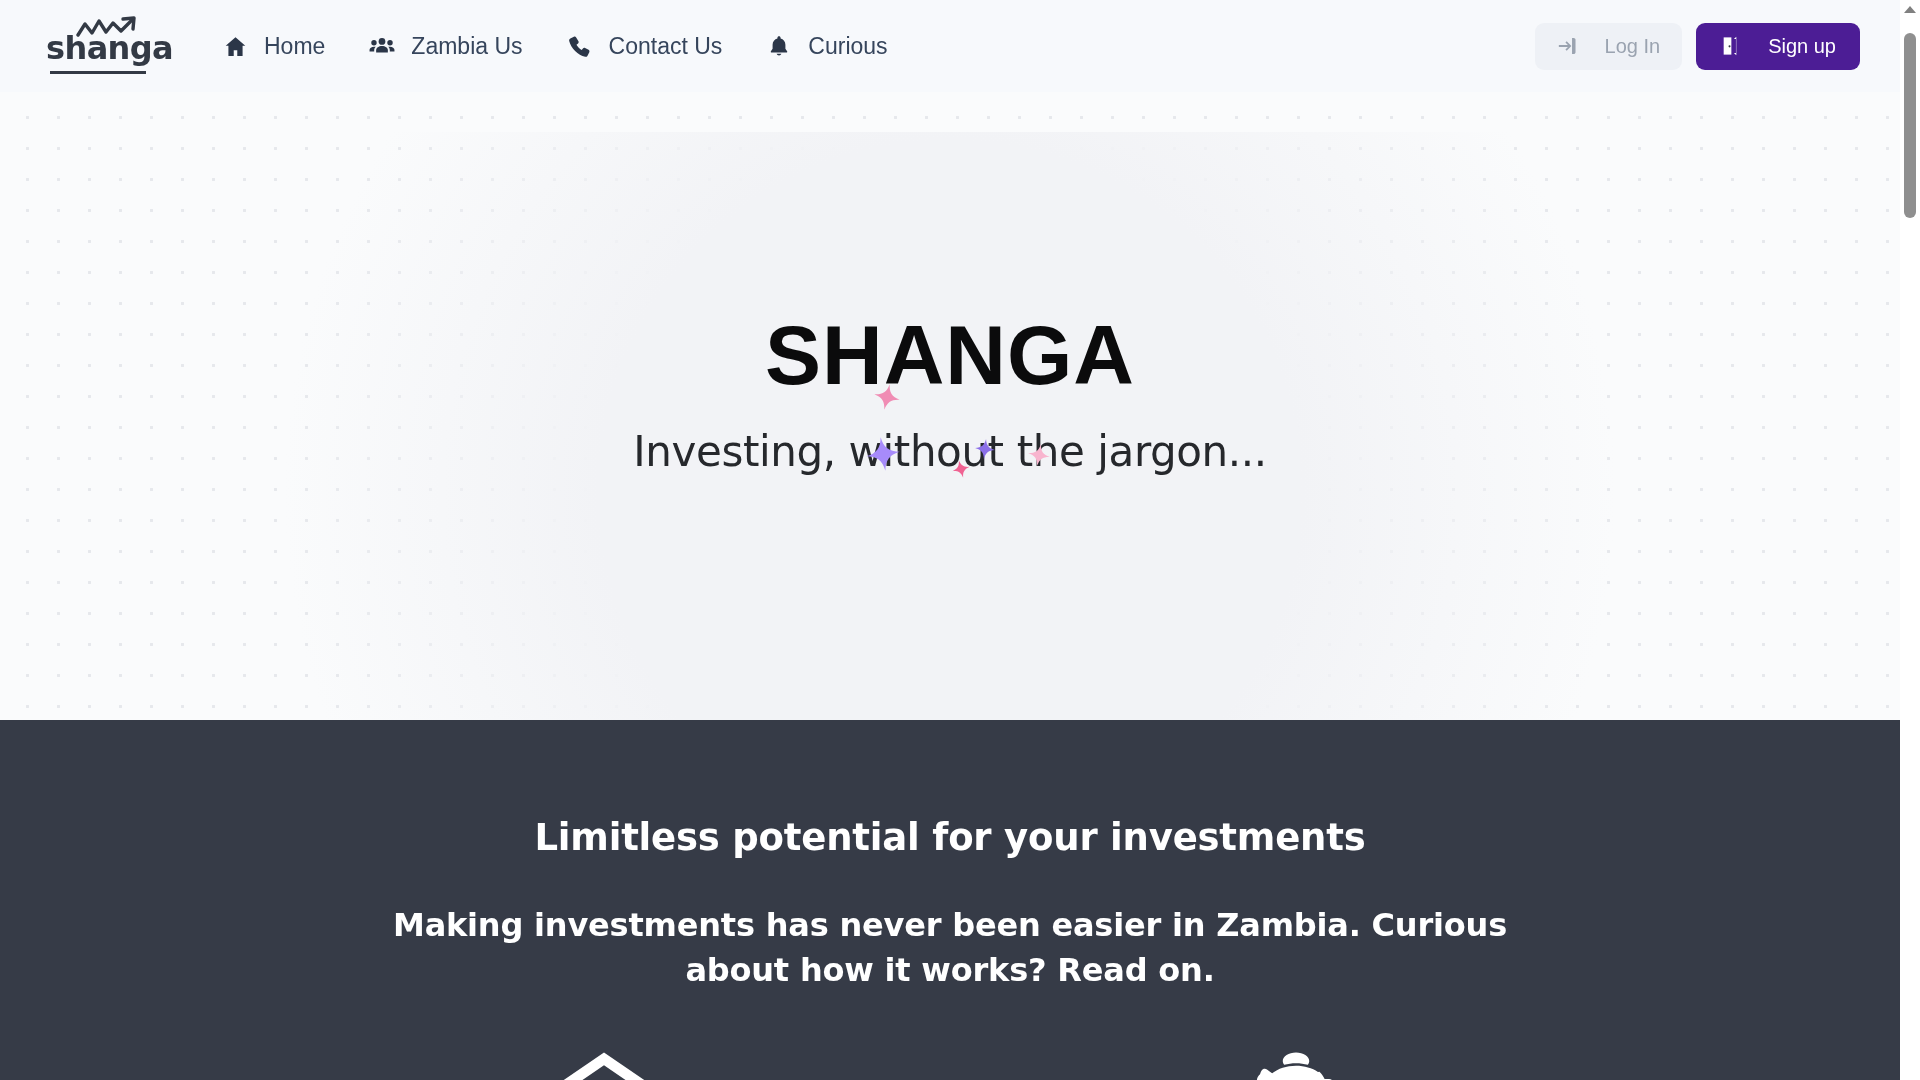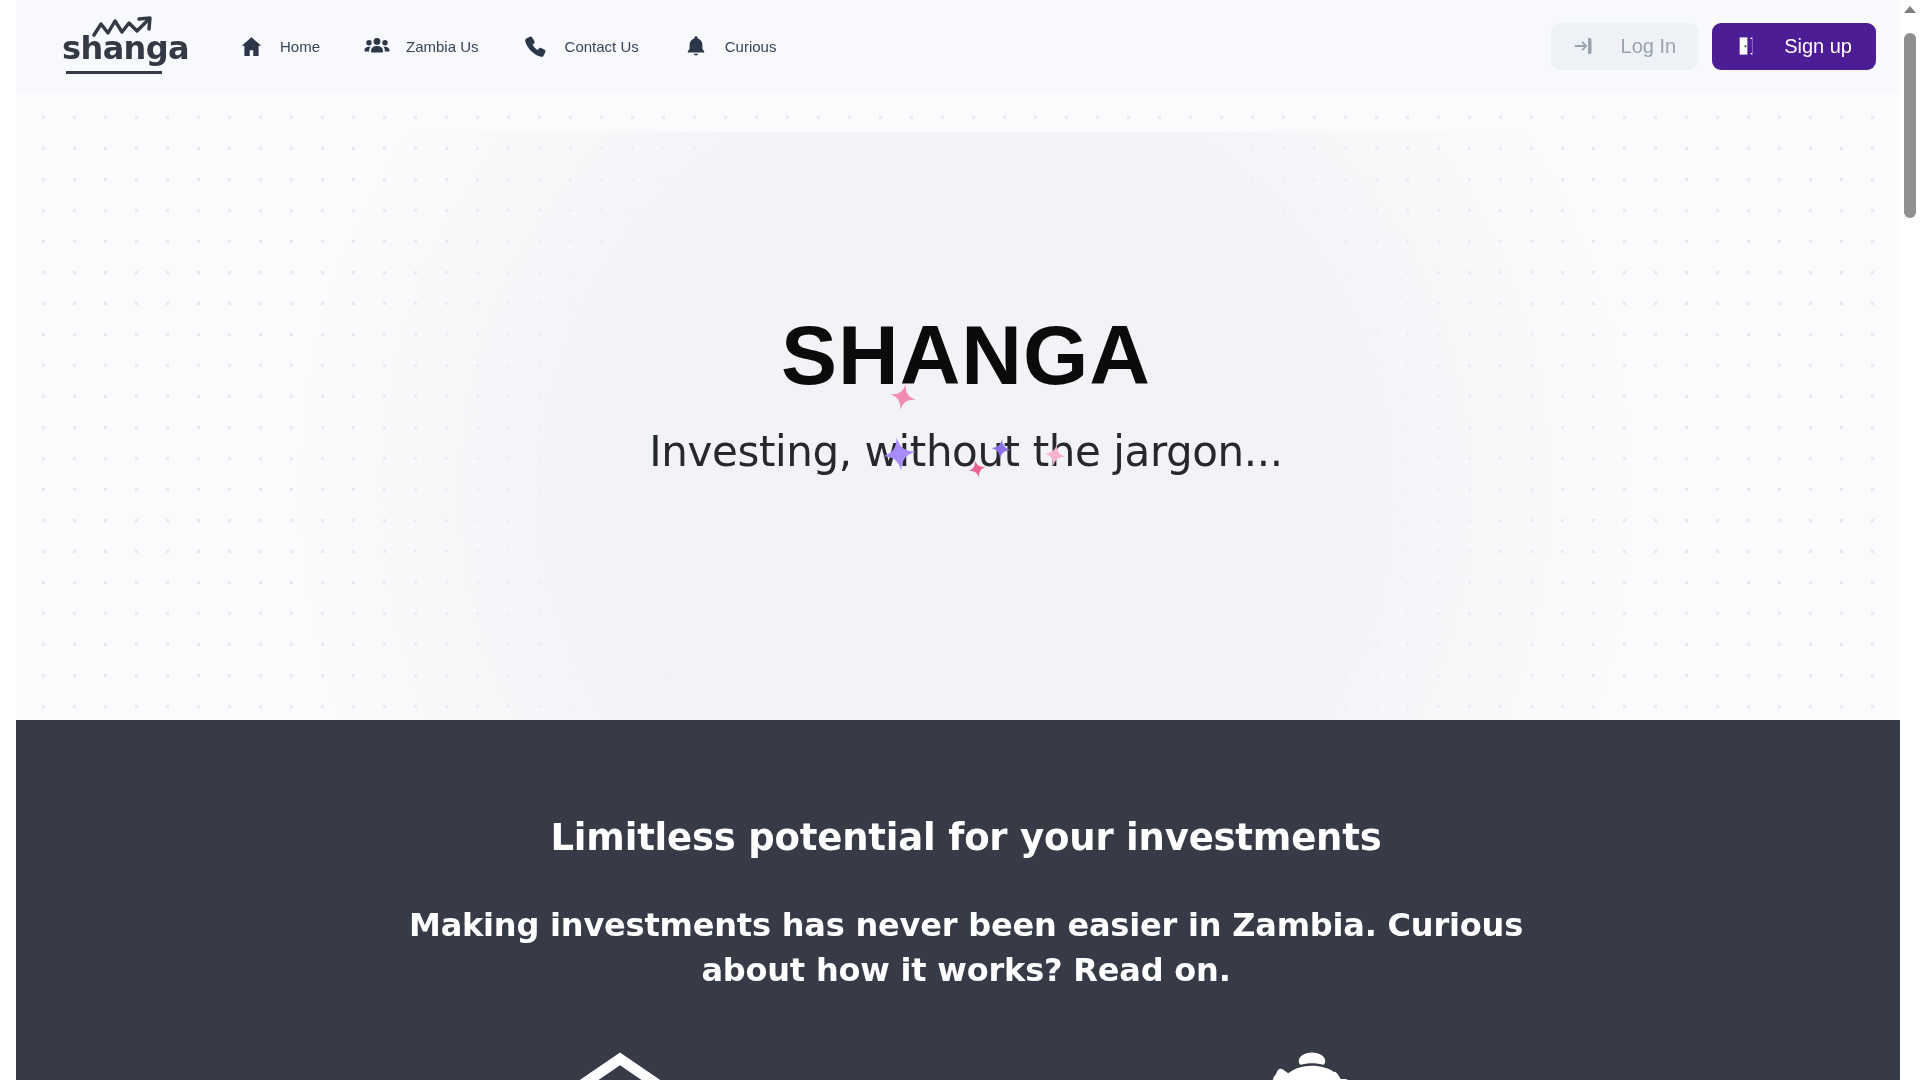--- a/index.html
+++ b/index.html
@@ -16,21 +16,21 @@
   #page {
     position: relative;
     width: 1920px;
     height: 1080px;
     overflow: hidden;
   }
 
   
   .viewport {
     position: absolute;
-    left: 16px; top: 0;
+    left: 0; top: 0;
     width: 1900px;
     height: 1080px;
     overflow: hidden;
   }
 
   
   .navbar {
     position: relative;
     height: 92px;
     background: #f7f9fc;
@@ -81,21 +81,21 @@
     gap: 0px;
     flex: 1;
   }
   .navlink {
     display: flex;
     align-items: center;
     gap: 16px;
     padding: 10px 22px;
     cursor: pointer;
     color: #36455c;
-    font-size: 15px;
+    font-size: 23px;
     font-weight: 400;
     white-space: nowrap;
     border-radius: 6px;
   }
   .navlink .nl-icon {
     display: flex;
     align-items: center;
     justify-content: center;
     width: 26px;
     height: 26px;

